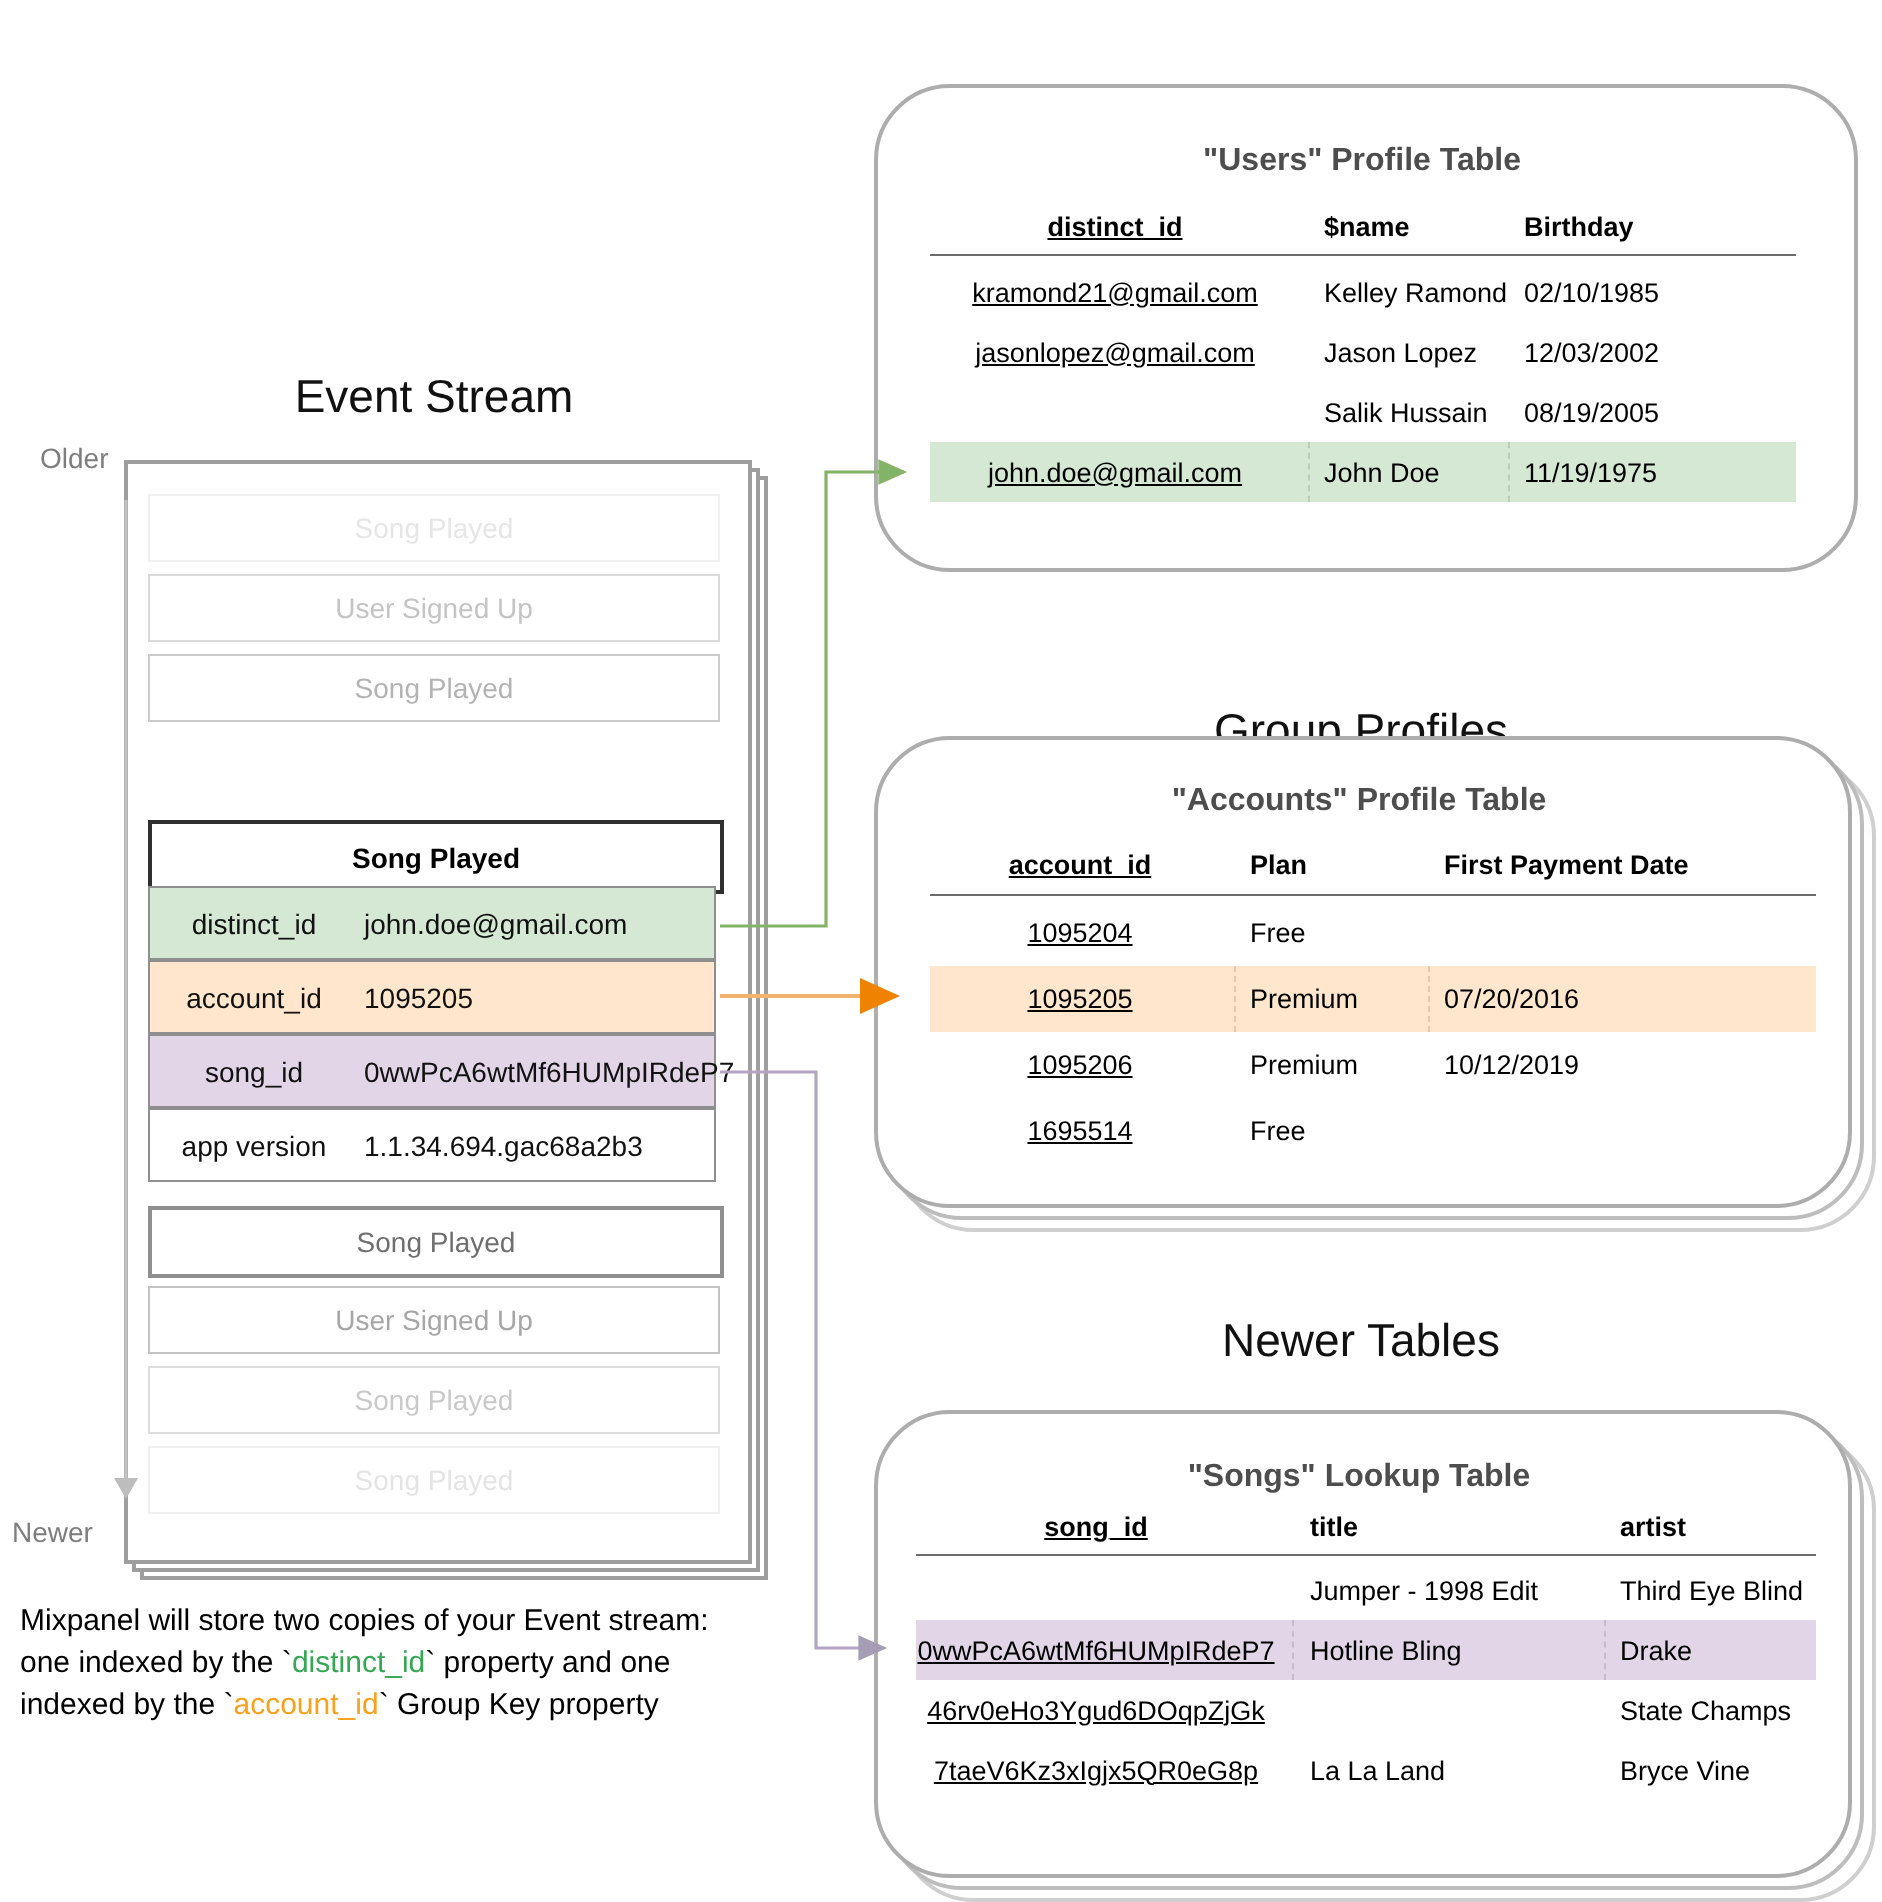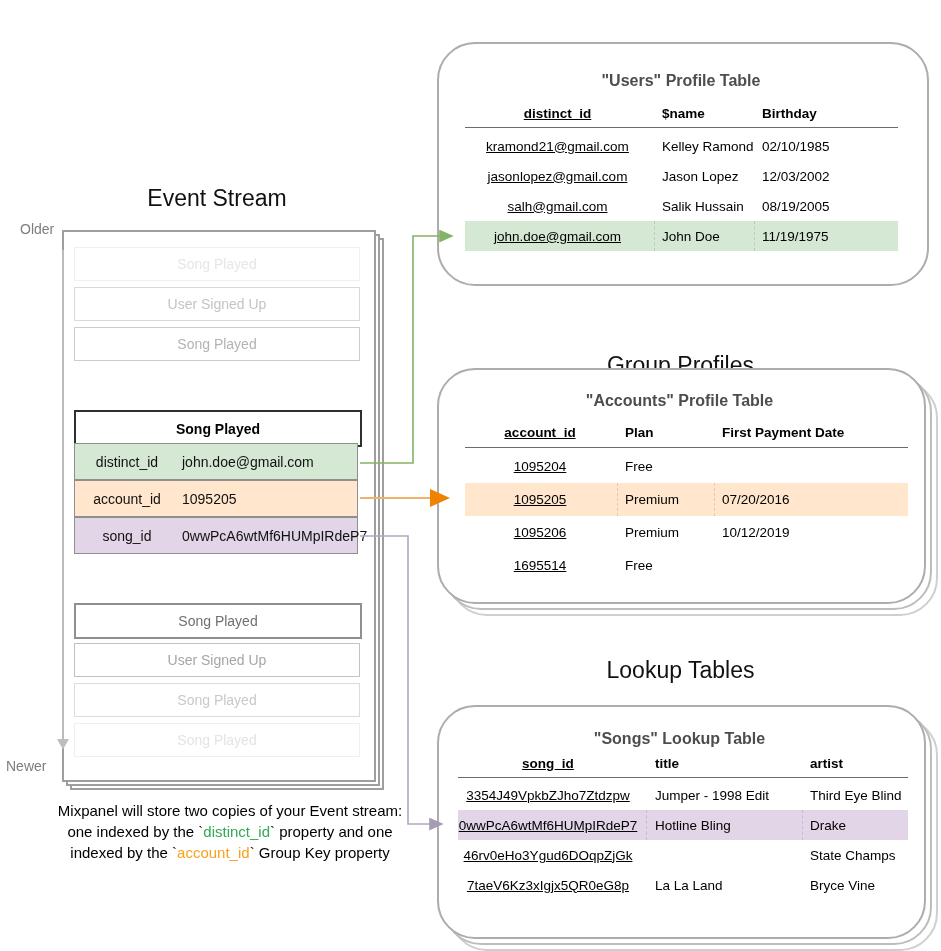--- a/index.html
+++ b/index.html
@@ -20,21 +20,21 @@
   .thead .c2,.thead .c3{text-decoration:none;}
   .vcenter{position:absolute;top:0;bottom:0;display:flex;align-items:center;}
   .hl-sep{position:absolute;top:0;bottom:0;width:0;border-left:1px dashed rgba(0,0,0,0.12);}
   
   .es-box{position:absolute;left:74px;width:284px;height:32px;background:#fff;
           display:flex;align-items:center;justify-content:center;font-size:14px;}
   .es-container{position:absolute;background:#fff;border:2px solid #9e9e9e;}
   .ev-row{position:absolute;left:74px;width:284px;height:37px;border:1px solid #8f8f8f;box-sizing:border-box;font-size:14px;}
   .ev-key{position:absolute;left:0;width:104px;top:0;bottom:0;display:flex;align-items:center;justify-content:center;}
   .ev-val{position:absolute;left:107px;top:0;bottom:0;display:flex;align-items:center;white-space:nowrap;}
-  .caption{position:absolute;left:10px;top:800px;width:440px;text-align:center;
+  .caption{position:absolute;left:10px;top:800px;width:440px;text-align:left;
            font-size:15px;line-height:21px;color:#000;}
   .side-label{position:absolute;font-size:14px;color:#7d7d7d;}
   svg.overlay{position:absolute;left:0;top:0;pointer-events:none;z-index:20;}
 </style>
 </head>
 <body>
 
 <div id="stage">
 
   <div class="section-title" style="left:62px;top:185px;width:310px;">Event Stream</div>
@@ -57,20 +57,24 @@
     <span class="ev-val">john.doe@gmail.com</span>
   </div>
   <div class="ev-row" style="top:480px;background:#ffe6cc;z-index:4;">
     <span class="ev-key">account_id</span>
     <span class="ev-val">1095205</span>
   </div>
   <div class="ev-row" style="top:517px;background:#e1d5e7;z-index:4;">
     <span class="ev-key">song_id</span>
     <span class="ev-val">0wwPcA6wtMf6HUMpIRdeP7</span>
   </div>
+  <div class="ev-row" style="top:554px;background:#ffffff;z-index:4;">
+    <span class="ev-key">app version</span>
+    <span class="ev-val">1.1.34.694.gac68a2b3</span>
+  </div>
 
   <div class="es-box" style="top:603px;z-index:4;border:2px solid #8f8f8f;color:#6f6f6f;">Song Played</div>
   <div class="es-box" style="top:643px;z-index:4;border:1px solid #c2c2c2;color:#a6a6a6;">User Signed Up</div>
   <div class="es-box" style="top:683px;z-index:4;border:1px solid #dcdcdc;color:#c9c9c9;">Song Played</div>
   <div class="es-box" style="top:723px;z-index:4;border:1px solid #efefef;color:#e4e4e4;">Song Played</div>
 
   <div class="caption">
     <span>Mixpanel will store two copies of your Event stream:</span><br>
     <span>one indexed by the `</span><span style="color:#34a853;">distinct_id</span><span>` property and one</span><br>
     <span>indexed by the `</span><span style="color:#f9a11b;">account_id</span><span>` Group Key property</span>
@@ -92,21 +96,20 @@
     <span class="c1 vcenter" style="width:185px;justify-content:center;">kramond21@gmail.com</span>
     <span class="c2 vcenter" style="left:197px;">Kelley Ramond</span>
     <span class="c3 vcenter" style="left:297px;">02/10/1985</span>
   </div>
   <div class="trow" style="left:465px;top:161px;width:433px;height:30px;z-index:5;">
     <span class="c1 vcenter" style="width:185px;justify-content:center;">jasonlopez@gmail.com</span>
     <span class="c2 vcenter" style="left:197px;">Jason Lopez</span>
     <span class="c3 vcenter" style="left:297px;">12/03/2002</span>
   </div>
   <div class="trow" style="left:465px;top:191px;width:433px;height:30px;z-index:5;">
-    <span class="c1 vcenter" style="width:185px;justify-content:center;">salh@gmail.com</span>
     <span class="c2 vcenter" style="left:197px;">Salik Hussain</span>
     <span class="c3 vcenter" style="left:297px;">08/19/2005</span>
   </div>
   <div class="trow" style="left:465px;top:221px;width:433px;height:30px;background:#d5e8d4;z-index:5;">
     <span class="hl-sep" style="left:189px;"></span>
       <span class="hl-sep" style="left:289px;"></span>
     <span class="c1 vcenter" style="width:185px;justify-content:center;">john.doe@gmail.com</span>
     <span class="c2 vcenter" style="left:197px;">John Doe</span>
     <span class="c3 vcenter" style="left:297px;">11/19/1975</span>
   </div>
@@ -142,37 +145,36 @@
     <span class="c1 vcenter" style="width:150px;justify-content:center;">1095206</span>
     <span class="c2 vcenter" style="left:160px;">Premium</span>
     <span class="c3 vcenter" style="left:257px;">10/12/2019</span>
   </div>
   <div class="trow" style="left:465px;top:549px;width:443px;height:33px;z-index:5;">
     <span class="c1 vcenter" style="width:150px;justify-content:center;">1695514</span>
     <span class="c2 vcenter" style="left:160px;">Free</span>
     <span class="c3 vcenter" style="left:257px;"></span>
   </div>
 
-  <div class="section-title" style="left:437px;top:657px;width:487px;">Lookup Tables</div>
+  <div class="section-title" style="left:437px;top:657px;width:487px;">Newer Tables</div>
 
   <div class="card stack2" style="left:449px;top:717px;width:485px;height:230px;z-index:1;"></div>
   <div class="card stack1" style="left:443px;top:711px;width:485px;height:230px;z-index:2;"></div>
   <div class="card" style="left:437px;top:705px;width:485px;height:230px;z-index:3;"></div>
 
   <div class="table-title" style="left:437px;top:730px;width:485px;z-index:5;">"Songs" Lookup Table</div>
 
   <div class="trow thead" style="left:458px;top:751px;width:450px;height:24px;z-index:5;">
     <span class="c1 vcenter" style="width:180px;justify-content:center;">song_id</span>
     <span class="c2 vcenter" style="left:197px;">title</span>
     <span class="c3 vcenter" style="left:352px;">artist</span>
   </div>
   <div class="rule" style="left:458px;top:777px;width:450px;z-index:5;"></div>
 
   <div class="trow" style="left:458px;top:780px;width:450px;height:30px;z-index:5;">
-    <span class="c1 vcenter" style="width:180px;justify-content:center;">3354J49VpkbZJho7Ztdzpw</span>
     <span class="c2 vcenter" style="left:197px;">Jumper - 1998 Edit</span>
     <span class="c3 vcenter" style="left:352px;">Third Eye Blind</span>
   </div>
   <div class="trow" style="left:458px;top:810px;width:450px;height:30px;background:#e1d5e7;z-index:5;">
     <span class="hl-sep" style="left:188px;"></span>
       <span class="hl-sep" style="left:344px;"></span>
     <span class="c1 vcenter" style="width:180px;justify-content:center;">0wwPcA6wtMf6HUMpIRdeP7</span>
     <span class="c2 vcenter" style="left:197px;">Hotline Bling</span>
     <span class="c3 vcenter" style="left:352px;">Drake</span>
   </div>

